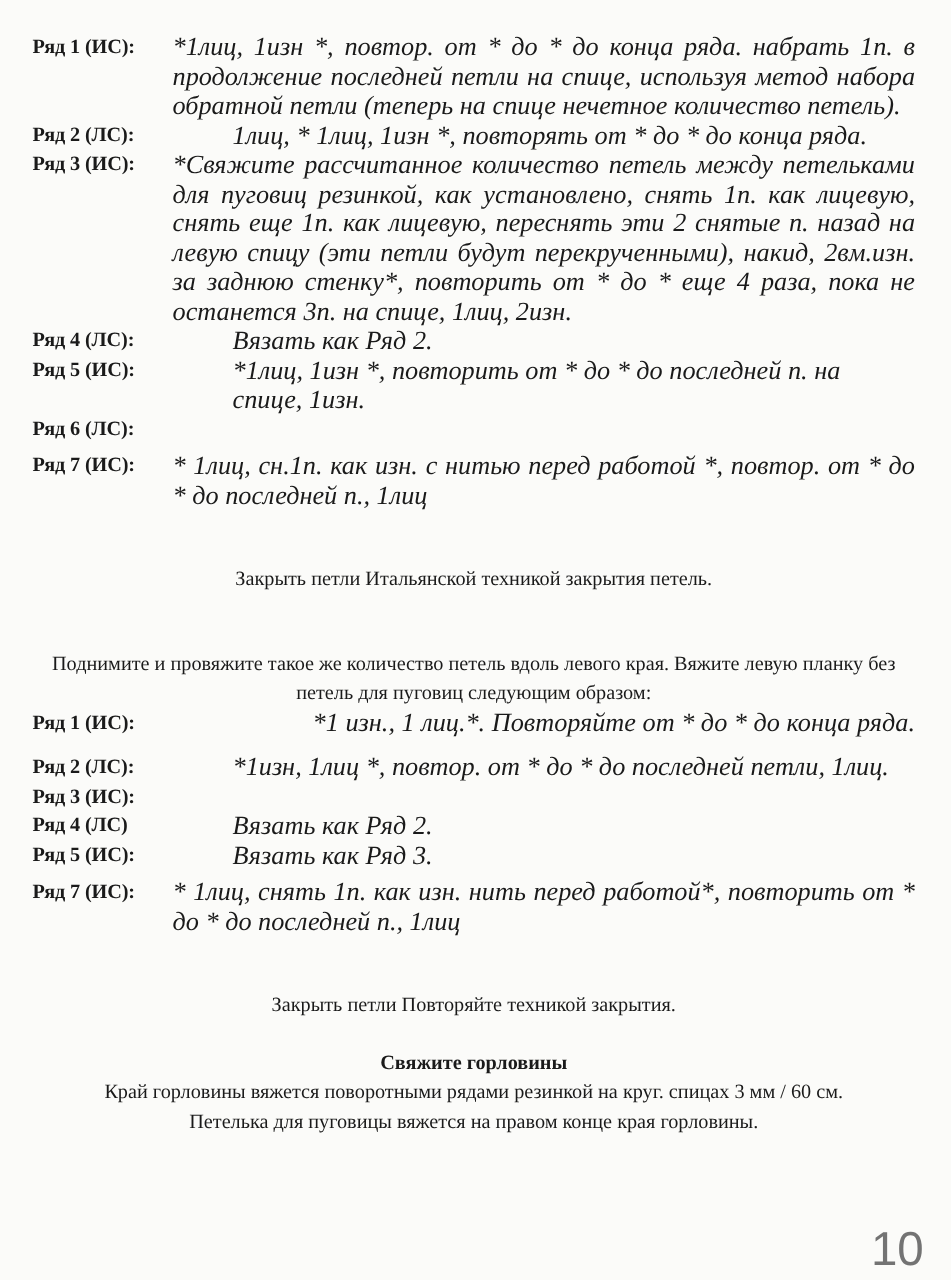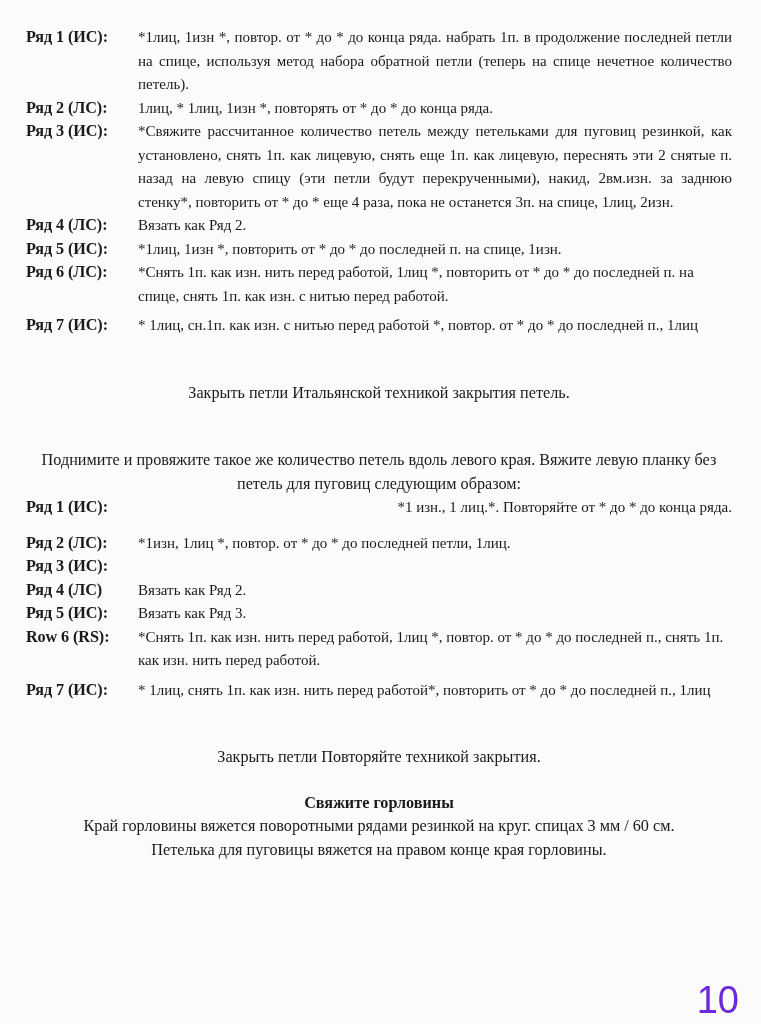--- a/index.html
+++ b/index.html
@@ -41,28 +41,30 @@
     flex: 0 0 112px;
     width: 112px;
     font-weight: bold;
     font-size: 16.2px;
     line-height: 23.5px;
     white-space: nowrap;
     letter-spacing: -0.1px;
   }
   .row-body {
     flex: 1 1 auto;
-    font-size: 15px;
+    font-size: 21px;
     line-height: 23.5px;
     text-align: justify;
     text-justify: inter-word;
     hyphens: none;
+    font-style: italic;
   }
   .row-body.left {
     text-align: left;
+    margin-left: 48px;
   }
   .row-body .subline {
     display: block;
     text-align: right;
   }
 
   
   .para {
     font-size: 16.2px;
     line-height: 23.5px;
@@ -81,21 +83,21 @@
 
   
   .page-number {
     position: absolute;
     right: 22px;
     bottom: 4px;
     font-family: "Liberation Sans", "DejaVu Sans", sans-serif;
     font-size: 38px;
     line-height: 40px;
     font-weight: 400;
-    color: #6d28d9;
+    color: #737373;
     letter-spacing: 0px;
   }
 </style>
 </head>
 <body>
 
 <div class="page">
   <div class="content">
 
     <div>
@@ -120,21 +122,20 @@
         <div class="row-body left">Вязать как Ряд 2.</div>
       </div>
 
       <div class="row-entry">
         <div class="row-label">Ряд 5 (ИС):</div>
         <div class="row-body left">*1лиц, 1изн *, повторить от * до * до последней п. на спице, 1изн.</div>
       </div>
 
       <div class="row-entry">
         <div class="row-label">Ряд 6 (ЛС):</div>
-        <div class="row-body left">*Снять 1п. как изн. нить перед работой, 1лиц *, повторить от * до * до последней п. на спице, снять 1п. как изн. с нитью перед работой.</div>
       </div>
 
       <div class="sp-xs"></div>
 
       <div class="row-entry">
         <div class="row-label">Ряд 7 (ИС):</div>
         <div class="row-body">* 1лиц, сн.1п. как изн. с нитью перед работой *, повтор. от * до * до последней п., 1лиц</div>
       </div>
 
     </div>
@@ -170,24 +171,20 @@
       <div class="row-entry">
         <div class="row-label">Ряд 4 (ЛС)</div>
         <div class="row-body left">Вязать как Ряд 2.</div>
       </div>
 
       <div class="row-entry">
         <div class="row-label">Ряд 5 (ИС):</div>
         <div class="row-body left">Вязать как Ряд 3.</div>
       </div>
 
-      <div class="row-entry">
-        <div class="row-label">Row 6 (RS):</div>
-        <div class="row-body left">*Снять 1п. как изн. нить перед работой, 1лиц *, повтор. от * до * до последней п., снять 1п. как изн. нить перед работой.</div>
-      </div>
 
       <div class="sp-xs"></div>
 
       <div class="row-entry">
         <div class="row-label">Ряд 7 (ИС):</div>
         <div class="row-body">* 1лиц, снять 1п. как изн. нить перед работой*, повторить от * до * до последней п., 1лиц</div>
       </div>
 
     </div>
 

